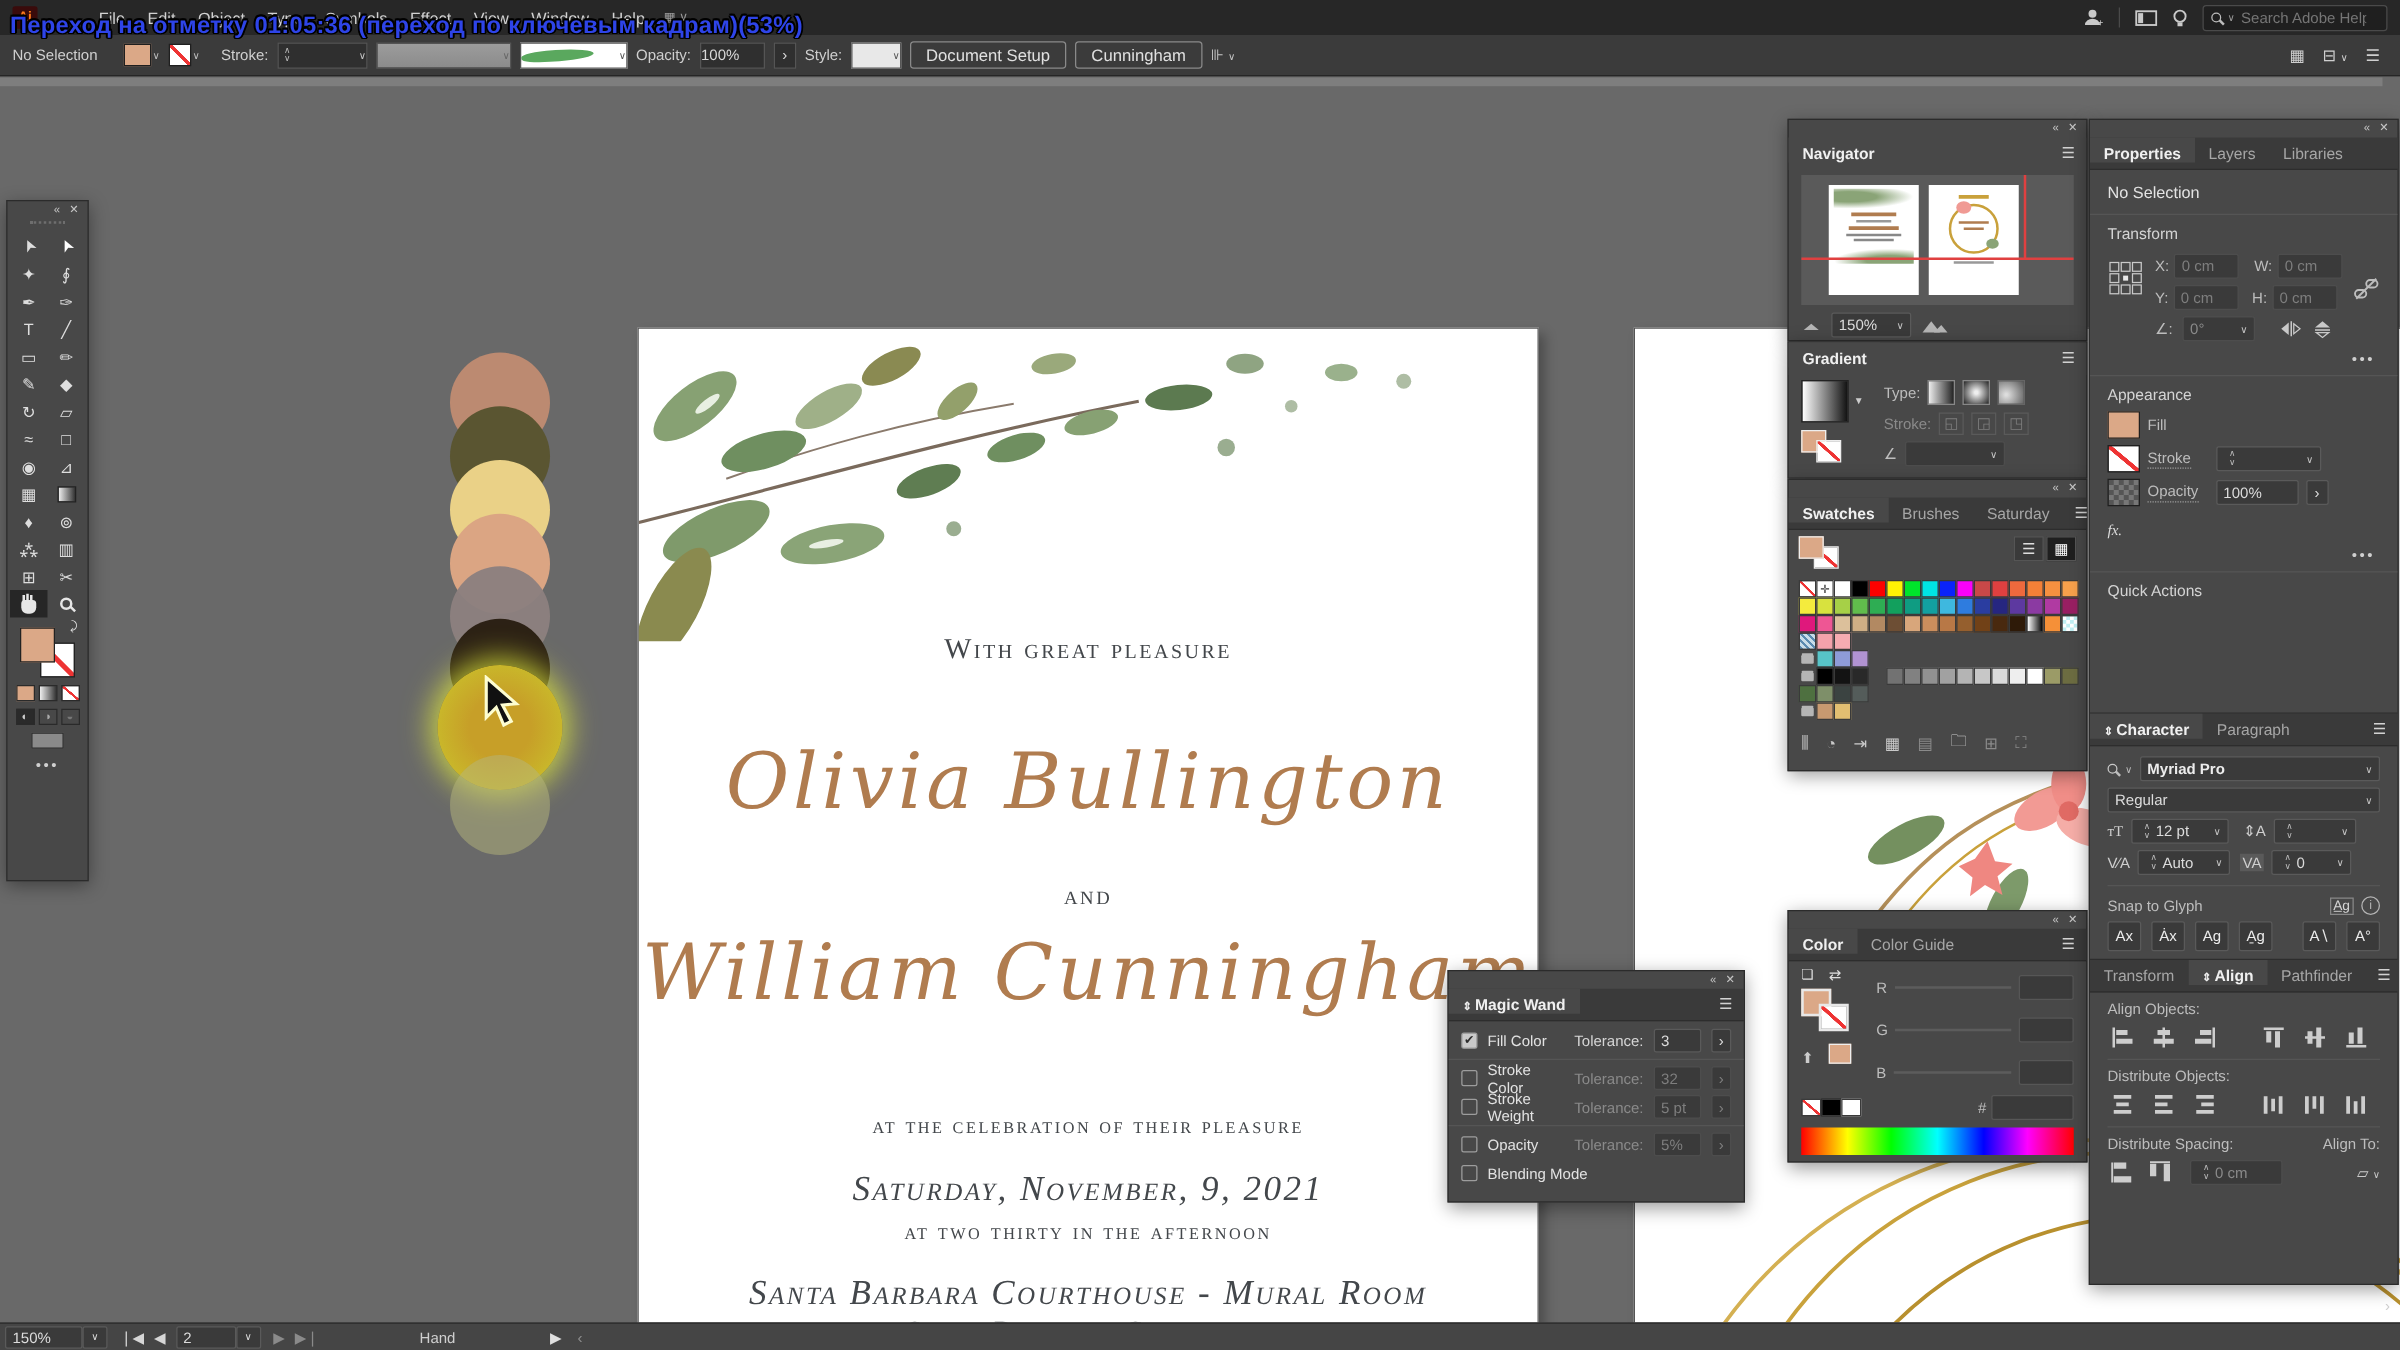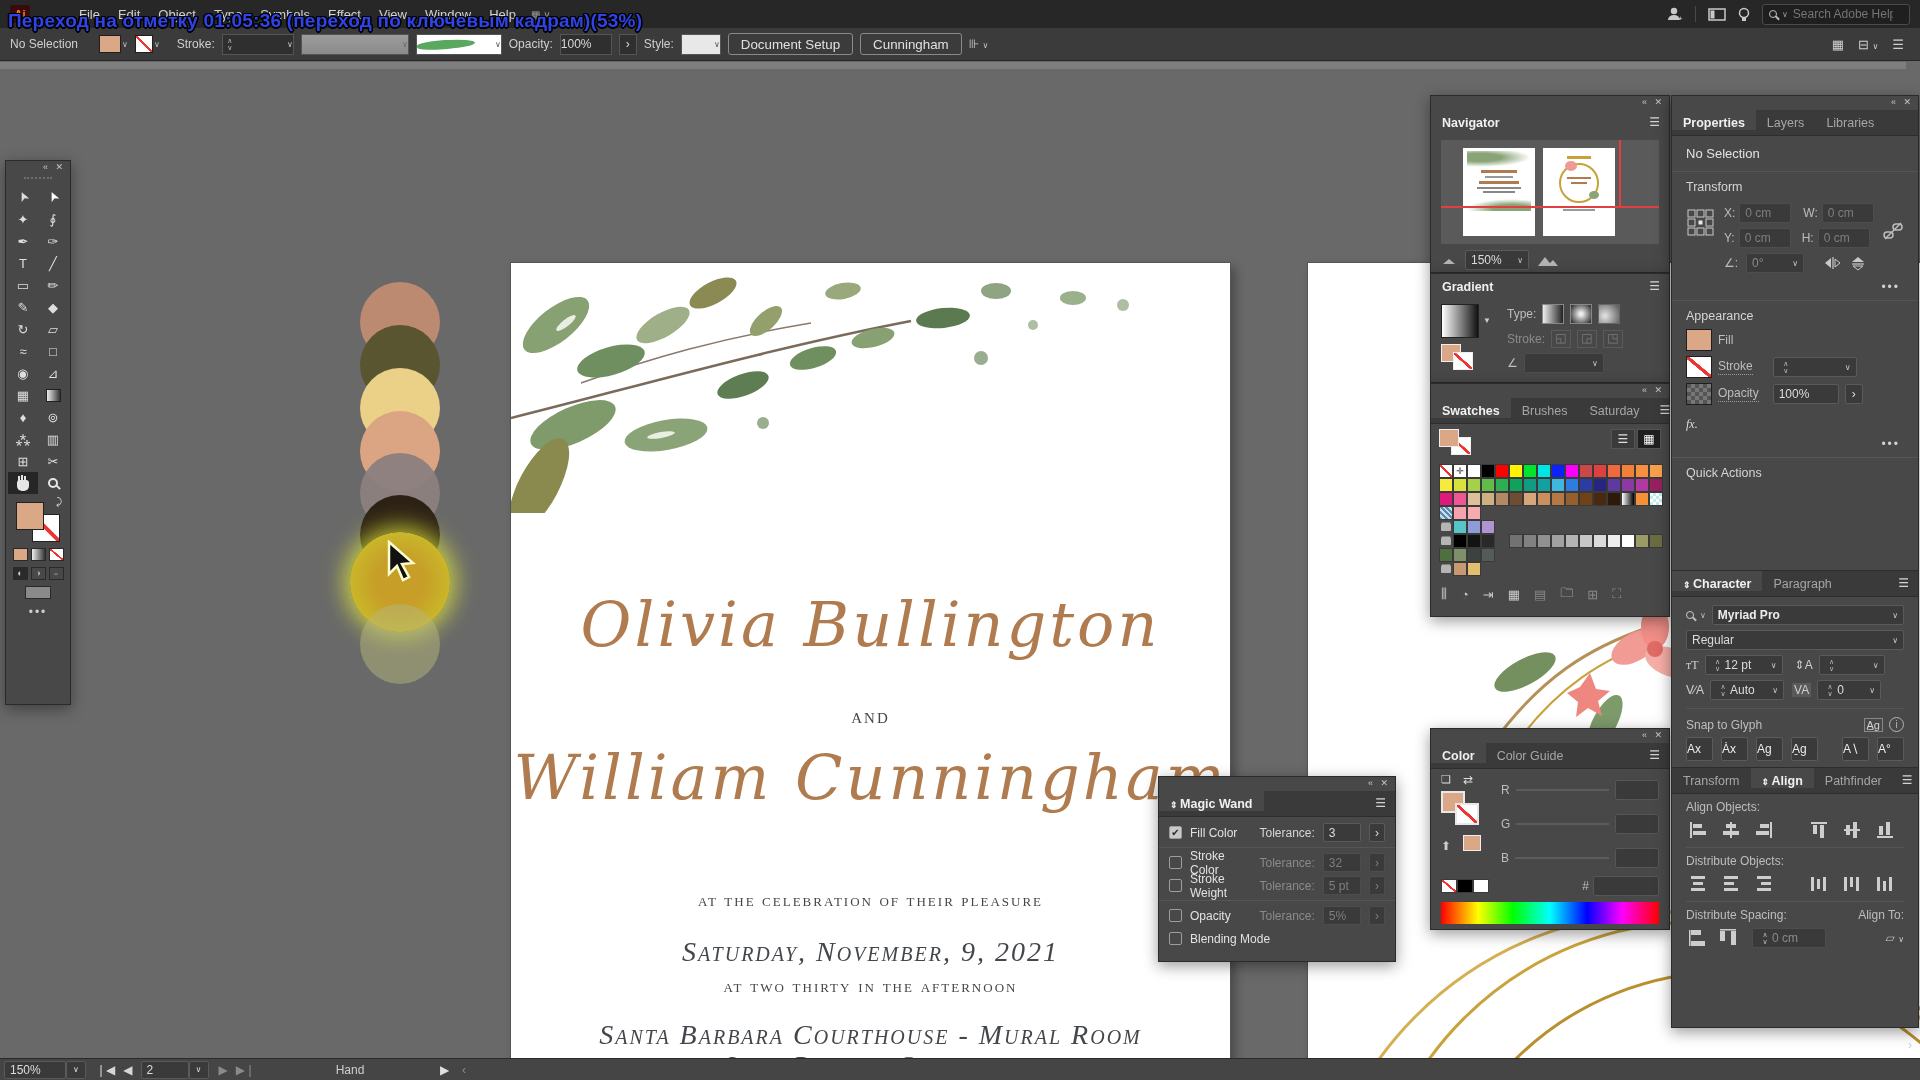--- a/index.html
+++ b/index.html
@@ -80,21 +80,21 @@
   .sw-icons{display:flex;gap:14px;align-items:center;padding:5px 10px;color:#c9c9c9;font-size:13px}
   
   .mw-row{display:flex;align-items:center;height:23px;padding:0 10px;gap:8px}
   .mw-label{width:108px;color:#e2e2e2}
   .mw-tol{width:62px;text-align:right}
   .mw-field{width:58px;height:19px}
   .mw-div{border-top:1px solid #555;margin:3px 0}
   
   .prow{display:flex;align-items:center;gap:6px;margin:5px 0;padding:0 14px}
   .plabel{color:#bdbdbd}
-  .ax-btn{width:30px;height:24px;background:#3a3a3a;border:1px solid #5a5a5a;border-radius:2px;color:#ececec;line-height:23px;font-size:12px}
+  .ax-btn{width:30px;height:24px;background:#3a3a3a;border:1px solid #5a5a5a;border-radius:2px;color:#ececec;text-align:center;line-height:23px;font-size:12px}
   .alico{width:24px;height:22px;display:flex;align-items:center;justify-content:center}
   .alico svg rect{fill:#cdcdcd}
   .navthumb{position:relative;margin:4px 10px;height:104px;background:#5a5a5a;overflow:hidden}
   .npage{position:absolute;top:8px;height:88px;background:#fff}
   .spectrum{height:22px;margin:6px 10px 8px;background:linear-gradient(to right,#f00,#ff0 17%,#0f0 33%,#0ff 50%,#00f 67%,#f0f 83%,#f00)}
   .trackline{flex:1;height:2px;background:#5c5c5c}
   .valbox{width:44px;height:20px;background:#3a3a3a;border:1px solid #565656;border-radius:2px}
   
   .statusbar{position:absolute;bottom:0;left:0;right:0;height:22px;background:#454545;border-top:1px solid #2a2a2a;display:flex;align-items:center;z-index:60;color:#d6d6d6}
   .sb-item{display:flex;align-items:center}
@@ -230,20 +230,21 @@
       <ellipse cx="432" cy="55" rx="27" ry="10" transform="rotate(-6 432 55)" fill="#5c7a50"></ellipse>
       <ellipse cx="485" cy="28" rx="15" ry="8" fill="#8fa482"></ellipse>
       <ellipse cx="562" cy="35" rx="13" ry="7" fill="#9ab18c"></ellipse>
       <circle cx="470" cy="95" r="7" fill="#9aad90"></circle>
         <circle cx="252" cy="160" r="6" fill="#9aad90"></circle>
       <circle cx="522" cy="62" r="5" fill="#aebda4"></circle>
         <circle cx="612" cy="42" r="6" fill="#aebda4"></circle>
       <ellipse cx="55" cy="60" rx="12" ry="3.5" transform="rotate(-38 55 60)" fill="#e8efe2"></ellipse>
       <ellipse cx="150" cy="172" rx="14" ry="3" transform="rotate(-10 150 172)" fill="#e8efe2"></ellipse>
     </svg>
+    <div class="inv" style="top:243px;font-size:23px">With great pleasure</div>
     <div class="script" style="top:325px;font-size:62px;letter-spacing:3px">Olivia Bullington</div>
     <div class="inv" style="top:440px;font-size:22px">and</div>
     <div class="script" style="top:478px;font-size:62px;letter-spacing:3px">William Cunningham</div>
     <div class="inv" style="top:627px;font-size:18px">at the celebration of their pleasure</div>
     <div class="inv" style="top:673px;font-size:28px;font-style:italic">Saturday, November, 9, 2021</div>
     <div class="inv" style="top:756px;font-size:28px;font-style:italic">Santa Barbara Courthouse - Mural Room</div>
     <div class="inv" style="top:712px;font-size:19px">at two thirty in the afternoon</div>
     <div class="inv" style="top:789px;font-size:21px">Santa Barbara, California</div>
   </div>
 

